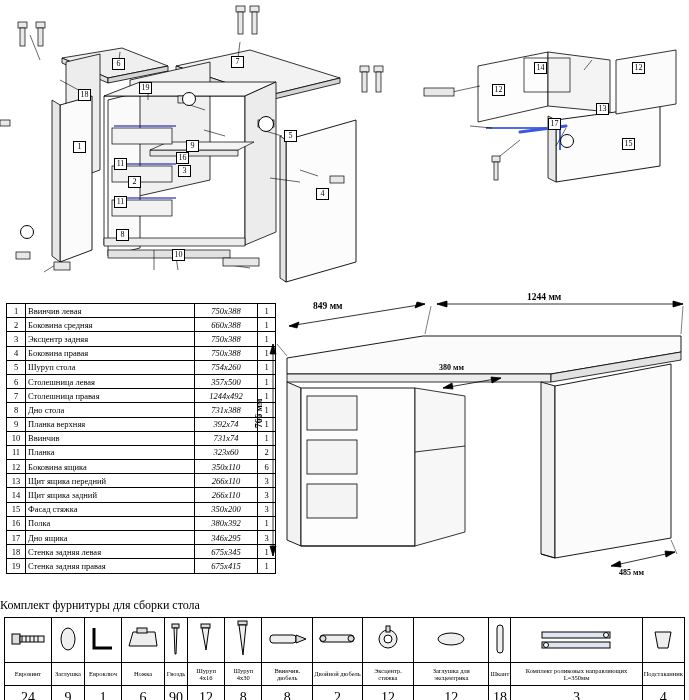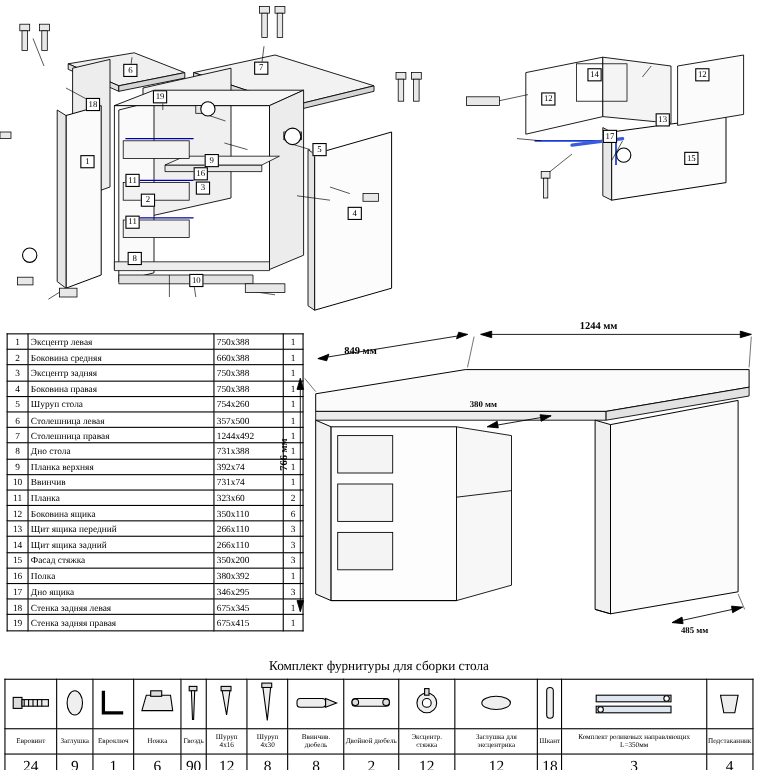--- a/index.html
+++ b/index.html
@@ -12,30 +12,30 @@
   .numbox{position:absolute;border:1px solid #000;background:#fff;font-size:8px;text-align:center;box-sizing:border-box;line-height:10px;}
 
   
   #explode{left:0;top:0;width:689px;height:295px;}
 
   
   #parts{position:absolute;left:6px;top:303px;width:270px;border-collapse:collapse;font-size:8.5px;}
   #parts td{border:1px solid #000;padding:0 2px;height:13.2px;line-height:12px;font-family:"Liberation Serif",serif;}
   #parts td.n{width:14px;text-align:center;}
   #parts td.nm{}
-  #parts td.sz{width:58px;}
+  #parts td.sz{width:58px;text-align:center;font-style:italic;}
   #parts td.q{width:13px;text-align:center;}
 
   
   #hw{position:absolute;left:4px;top:617px;width:681px;border-collapse:collapse;font-size:7px;}
   #hw td{border:1px solid #000;text-align:center;vertical-align:middle;font-family:"Liberation Serif",serif;}
   #hw tr.icons td{height:42px;}
   #hw tr.names td{height:22px;font-size:6.5px;line-height:7.5px;padding:0 1px;}
   #hw tr.counts td{height:22px;font-size:14px;font-weight:normal;}
-  #hwtitle{position:absolute;left:0;top:598px;width:689px;text-align:center;font-size:12px;font-family:"Liberation Serif",serif;}
+  #hwtitle{position:absolute;left:0;top:598px;width:689px;text-align:left;font-size:12px;font-family:"Liberation Serif",serif;}
 
   
   #assembled{position:absolute;left:255px;top:300px;width:434px;height:290px;}
   .dimtxt{position:absolute;font-size:9.5px;font-weight:bold;font-family:"Liberation Serif",serif;}
 </style>
 </head>
 <body>
 
 <div class="page">
 
@@ -168,21 +168,21 @@
     <div class="circ" style="left:560px;top:134px;width:14px;height:14px"></div>
     <div class="circ" style="left:20px;top:225px;width:14px;height:14px"></div>
     <div class="circ" style="left:258px;top:116px;width:16px;height:16px"></div>
     <div class="circ" style="left:182px;top:92px;width:14px;height:14px"></div>
   </div>
 
   <table id="parts">
       <tbody id="parts-body">
         <tr>
           <td class="n">1</td>
-          <td class="nm">Эксцентр левая</td>
+          <td class="nm">Ввинчив левая</td>
           <td class="sz">750x388</td>
           <td class="q">1</td>
         </tr>
         <tr>
           <td class="n">2</td>
           <td class="nm">Боковина средняя</td>
           <td class="sz">660x388</td>
           <td class="q">1</td>
         </tr>
         <tr>
@@ -335,24 +335,24 @@
         <polygon points="356,266 365,261 366,267" fill="#000"></polygon>
         <polygon points="420,252 411,257 410,251" fill="#000"></polygon>
 
         <line x1="32" y1="56" x2="22" y2="44" stroke-width="0.5"></line>
         <line x1="426" y1="34" x2="428" y2="6" stroke-width="0.5"></line>
         <line x1="170" y1="34" x2="176" y2="6" stroke-width="0.5"></line>
         <line x1="416" y1="240" x2="422" y2="254" stroke-width="0.5"></line>
       </g>
     </svg>
 
-    <div class="dimtxt" style="left:58px;top:15px">849 мм</div>
+    <div class="dimtxt" style="left:58px;top:1px">849 мм</div>
     <div class="dimtxt" style="left:272px;top:-8px">1244 мм</div>
     <div class="dimtxt" style="left:-1px;top:128px;transform:rotate(-90deg);transform-origin:left top;width:70px">766 мм</div>
-    <div class="dimtxt" style="left:172px;top:63px;font-size:8px">380 мм</div>
+    <div class="dimtxt" style="left:184px;top:63px;font-size:8px">380 мм</div>
     <div class="dimtxt" style="left:364px;top:268px;font-size:8px">485 мм</div>
   </div>
 
   <div id="hwtitle">Комплект фурнитуры для сборки стола</div>
   <table id="hw">
     <tbody>
       <tr class="icons" id="hw-icons">
           <td><svg width="44" height="34">
               <rect x="6" y="12" width="8" height="10" fill="#ddd" stroke="#000"></rect>
               <rect x="14" y="14" width="24" height="6" fill="#eee" stroke="#000"></rect>

